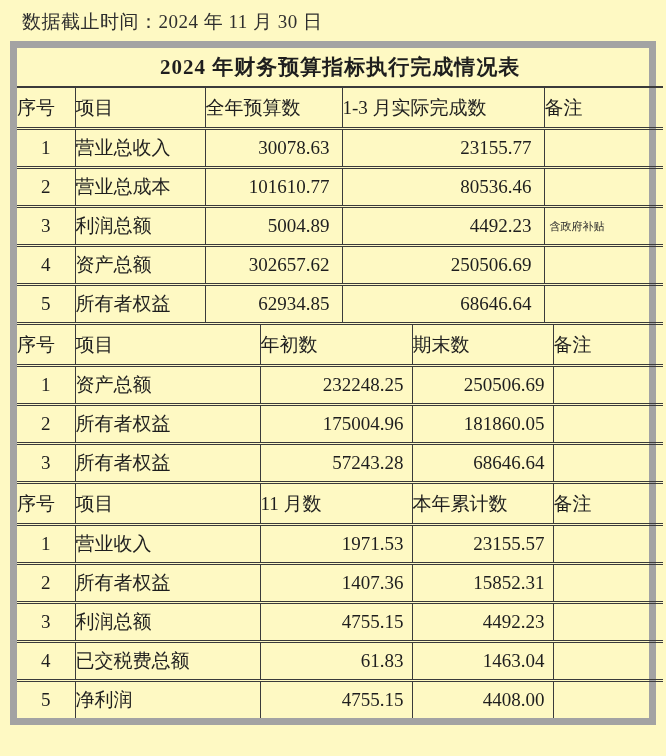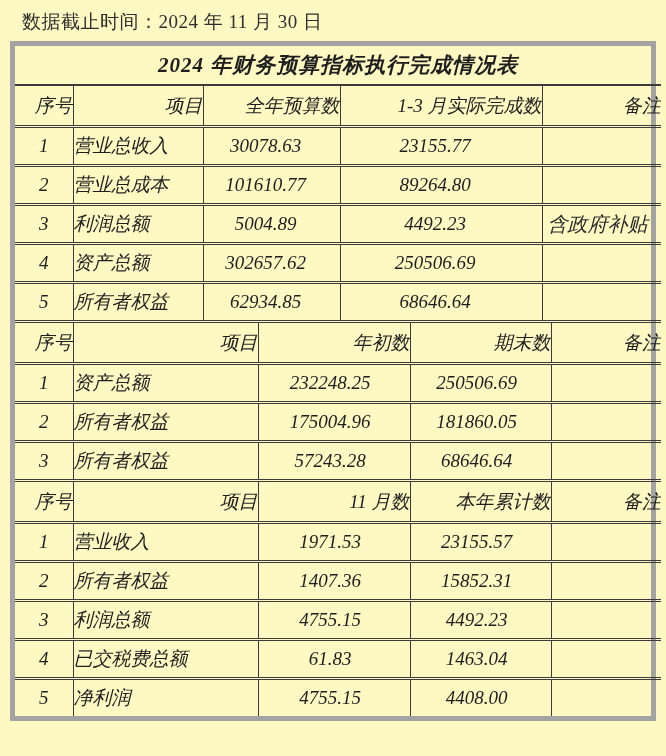--- a/index.html
+++ b/index.html
@@ -16,22 +16,21 @@
     display:flex;
     justify-content:space-between;
     align-items:flex-end;
     padding:9px 20px 6px 22px;
     font-size:19px;
     color:#2e2e2e;
     letter-spacing:0.5px;
   }
   .table-box {
     margin:0 10px;
-    border:5px solid #a3a3a3;
-    font-style:italic;
+    border:7px solid #a3a3a3;
   }
   table {
     border-collapse:collapse;
     width:100%;
     table-layout:fixed;
   }
   td {
     border-left:1px solid #3b3b3b;
     font-size:19px;
     white-space:nowrap;
@@ -43,28 +42,28 @@
   tr { border-bottom:3px double #3b3b3b; }
   tr.title-row { border-bottom:2px solid #3b3b3b; }
   tr.title-row td {
     border-left:none;
     text-align:center;
     font-weight:bold;
     font-size:21px;
     height:38px;
     letter-spacing:1px;
   }
-  tr.header-row td { text-align:right; height:39px; }
+  tr.header-row td { text-align:left; height:39px; }
   tr.data-row td { height:36px; }
   tr.last-row { border-bottom:none; }
   td.c-no   { text-align:center; }
   td.c-item { text-align:left; }
-  td.c-num  { text-align:center; padding-right:12px; }
+  td.c-num  { text-align:right; padding-right:12px; }
   .t-b td.c-num { padding-right:8px; }
-  td.c-note { font-size:20px; text-align:left; padding-left:5px; color:#2a2a2a; }
+  td.c-note { font-size:11px; text-align:left; padding-left:5px; color:#2a2a2a; }
 </style>
 </head>
 <body>
 
 <div class="sheet">
 
   <div class="topbar">
     <span>数据截止时间：2024 年 11 月 30 日</span>
   </div>
 
@@ -93,21 +92,21 @@
           <td class="c-no">1</td>
           <td class="c-item">营业总收入</td>
           <td class="c-num">30078.63</td>
           <td class="c-num">23155.77</td>
           <td class="c-note"></td>
         </tr>
         <tr class="data-row">
           <td class="c-no">2</td>
           <td class="c-item">营业总成本</td>
           <td class="c-num">101610.77</td>
-          <td class="c-num">89264.80</td>
+          <td class="c-num">80536.46</td>
           <td class="c-note"></td>
         </tr>
         <tr class="data-row">
           <td class="c-no">3</td>
           <td class="c-item">利润总额</td>
           <td class="c-num">5004.89</td>
           <td class="c-num">4492.23</td>
           <td class="c-note">含政府补贴</td>
         </tr>
         <tr class="data-row">

